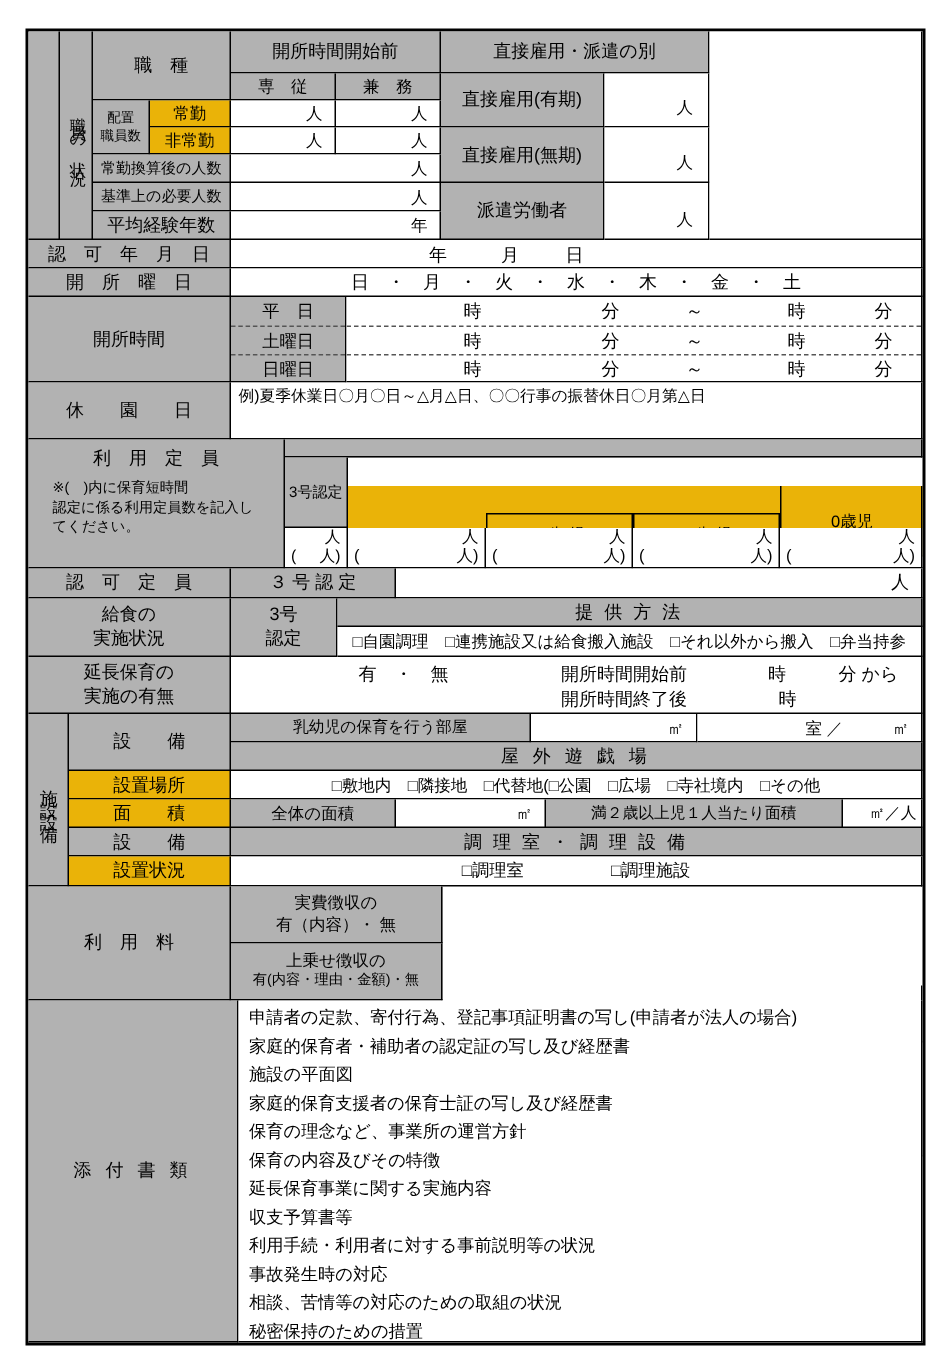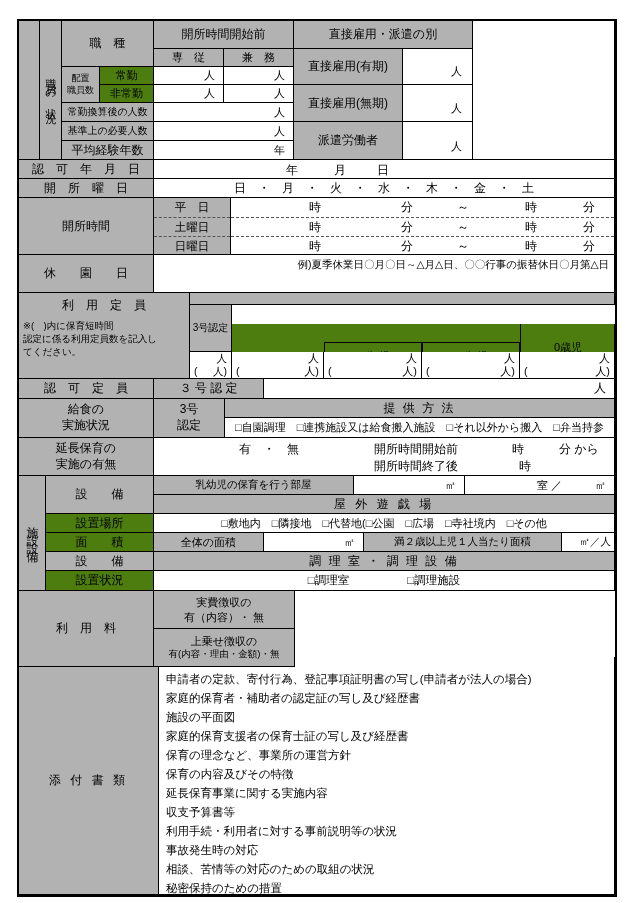--- a/index.html
+++ b/index.html
@@ -1,20 +1,20 @@
 <!DOCTYPE html>
 <html><head>
 <meta charset="utf-8">
 <style>
   html,body{margin:0;padding:0;}
   body{width:630px;height:903px;background:#ffffff;font-family:"Liberation Sans","DejaVu Sans",sans-serif;color:#000;font-size:12px;}
   .form{position:absolute;left:17px;top:19px;width:596px;height:874px;border:2px solid #000;background:#fff;}
   .c{position:absolute;box-sizing:border-box;border-right:1px solid #000;border-bottom:1px solid #000;overflow:hidden;}
   .g{background:#b2b2b2;}
-  .lg{background:#4d7c0f;}
+  .lg{background:#eab308;}
   .w{background:#fff;}
   .ctr{display:flex;align-items:center;justify-content:center;text-align:center;}
   .rb{display:flex;align-items:center;justify-content:flex-end;padding-right:8px;}
   .brlow{display:flex;align-items:flex-end;justify-content:flex-end;padding:0 10px 5px 0;}
   .lines{display:flex;flex-direction:column;align-items:center;justify-content:center;line-height:1.3;text-align:center;}
   .vtc{display:flex;align-items:center;justify-content:center;}
   .vt{writing-mode:vertical-rl;text-orientation:upright;}
   .f9{font-size:9px;}
   .f95{font-size:9.5px;}
   .f10{font-size:10px;}
@@ -106,27 +106,27 @@
     <div class="dshrow dsh rel">
       <span class="abs" style="left:78px;">時</span>
       <span class="abs" style="left:170px;">分</span>
       <span class="abs" style="left:226px;">～</span>
       <span class="abs" style="left:294px;">時</span>
       <span class="abs" style="left:352px;">分</span>
     </div>
   </div>
 
   <div class="c g ctr" style="left:0;top:234px;width:135px;height:38px;">休　　園　　日</div>
-  <div class="c w" style="left:135px;top:234px;width:461px;height:38px;text-align:right;">
+  <div class="c w" style="left:135px;top:234px;width:461px;height:38px;">
     <span class="tl f105">例)夏季休業日〇月〇日～△月△日、〇〇行事の振替休日〇月第△日</span>
   </div>
 
   <div class="c g" style="left:0;top:272px;width:171px;height:86px;">
     <div class="ctr" style="height:24px;">利　用　定　員</div>
-    <div class="f95" style="padding:2px 0 0 4px;line-height:13px;">
+    <div class="f95" style="padding:2px 0 0 16px;line-height:13px;">
       <div>※(　)内に保育短時間</div>
       <div>認定に係る利用定員数を記入し</div>
       <div>てください。</div>
     </div>
   </div>
   <div class="c g" style="left:171px;top:272px;width:425px;height:12px;"></div>
   <div class="c g ctr f10" style="left:171px;top:284px;width:42px;height:47px;">3号認定</div>
   <div class="c lg rel" style="left:213px;top:284px;width:383px;height:47px;">
     <div class="abs f11" style="left:0;top:0;width:92px;height:47px;display:flex;align-items:flex-end;justify-content:center;padding-bottom:4px;box-sizing:border-box;">1・2 歳児</div>
     <div class="abs lg ctr f11" style="left:92px;top:18px;width:98px;height:29px;border:1px solid #000;box-sizing:border-box;">2 歳 児</div>

